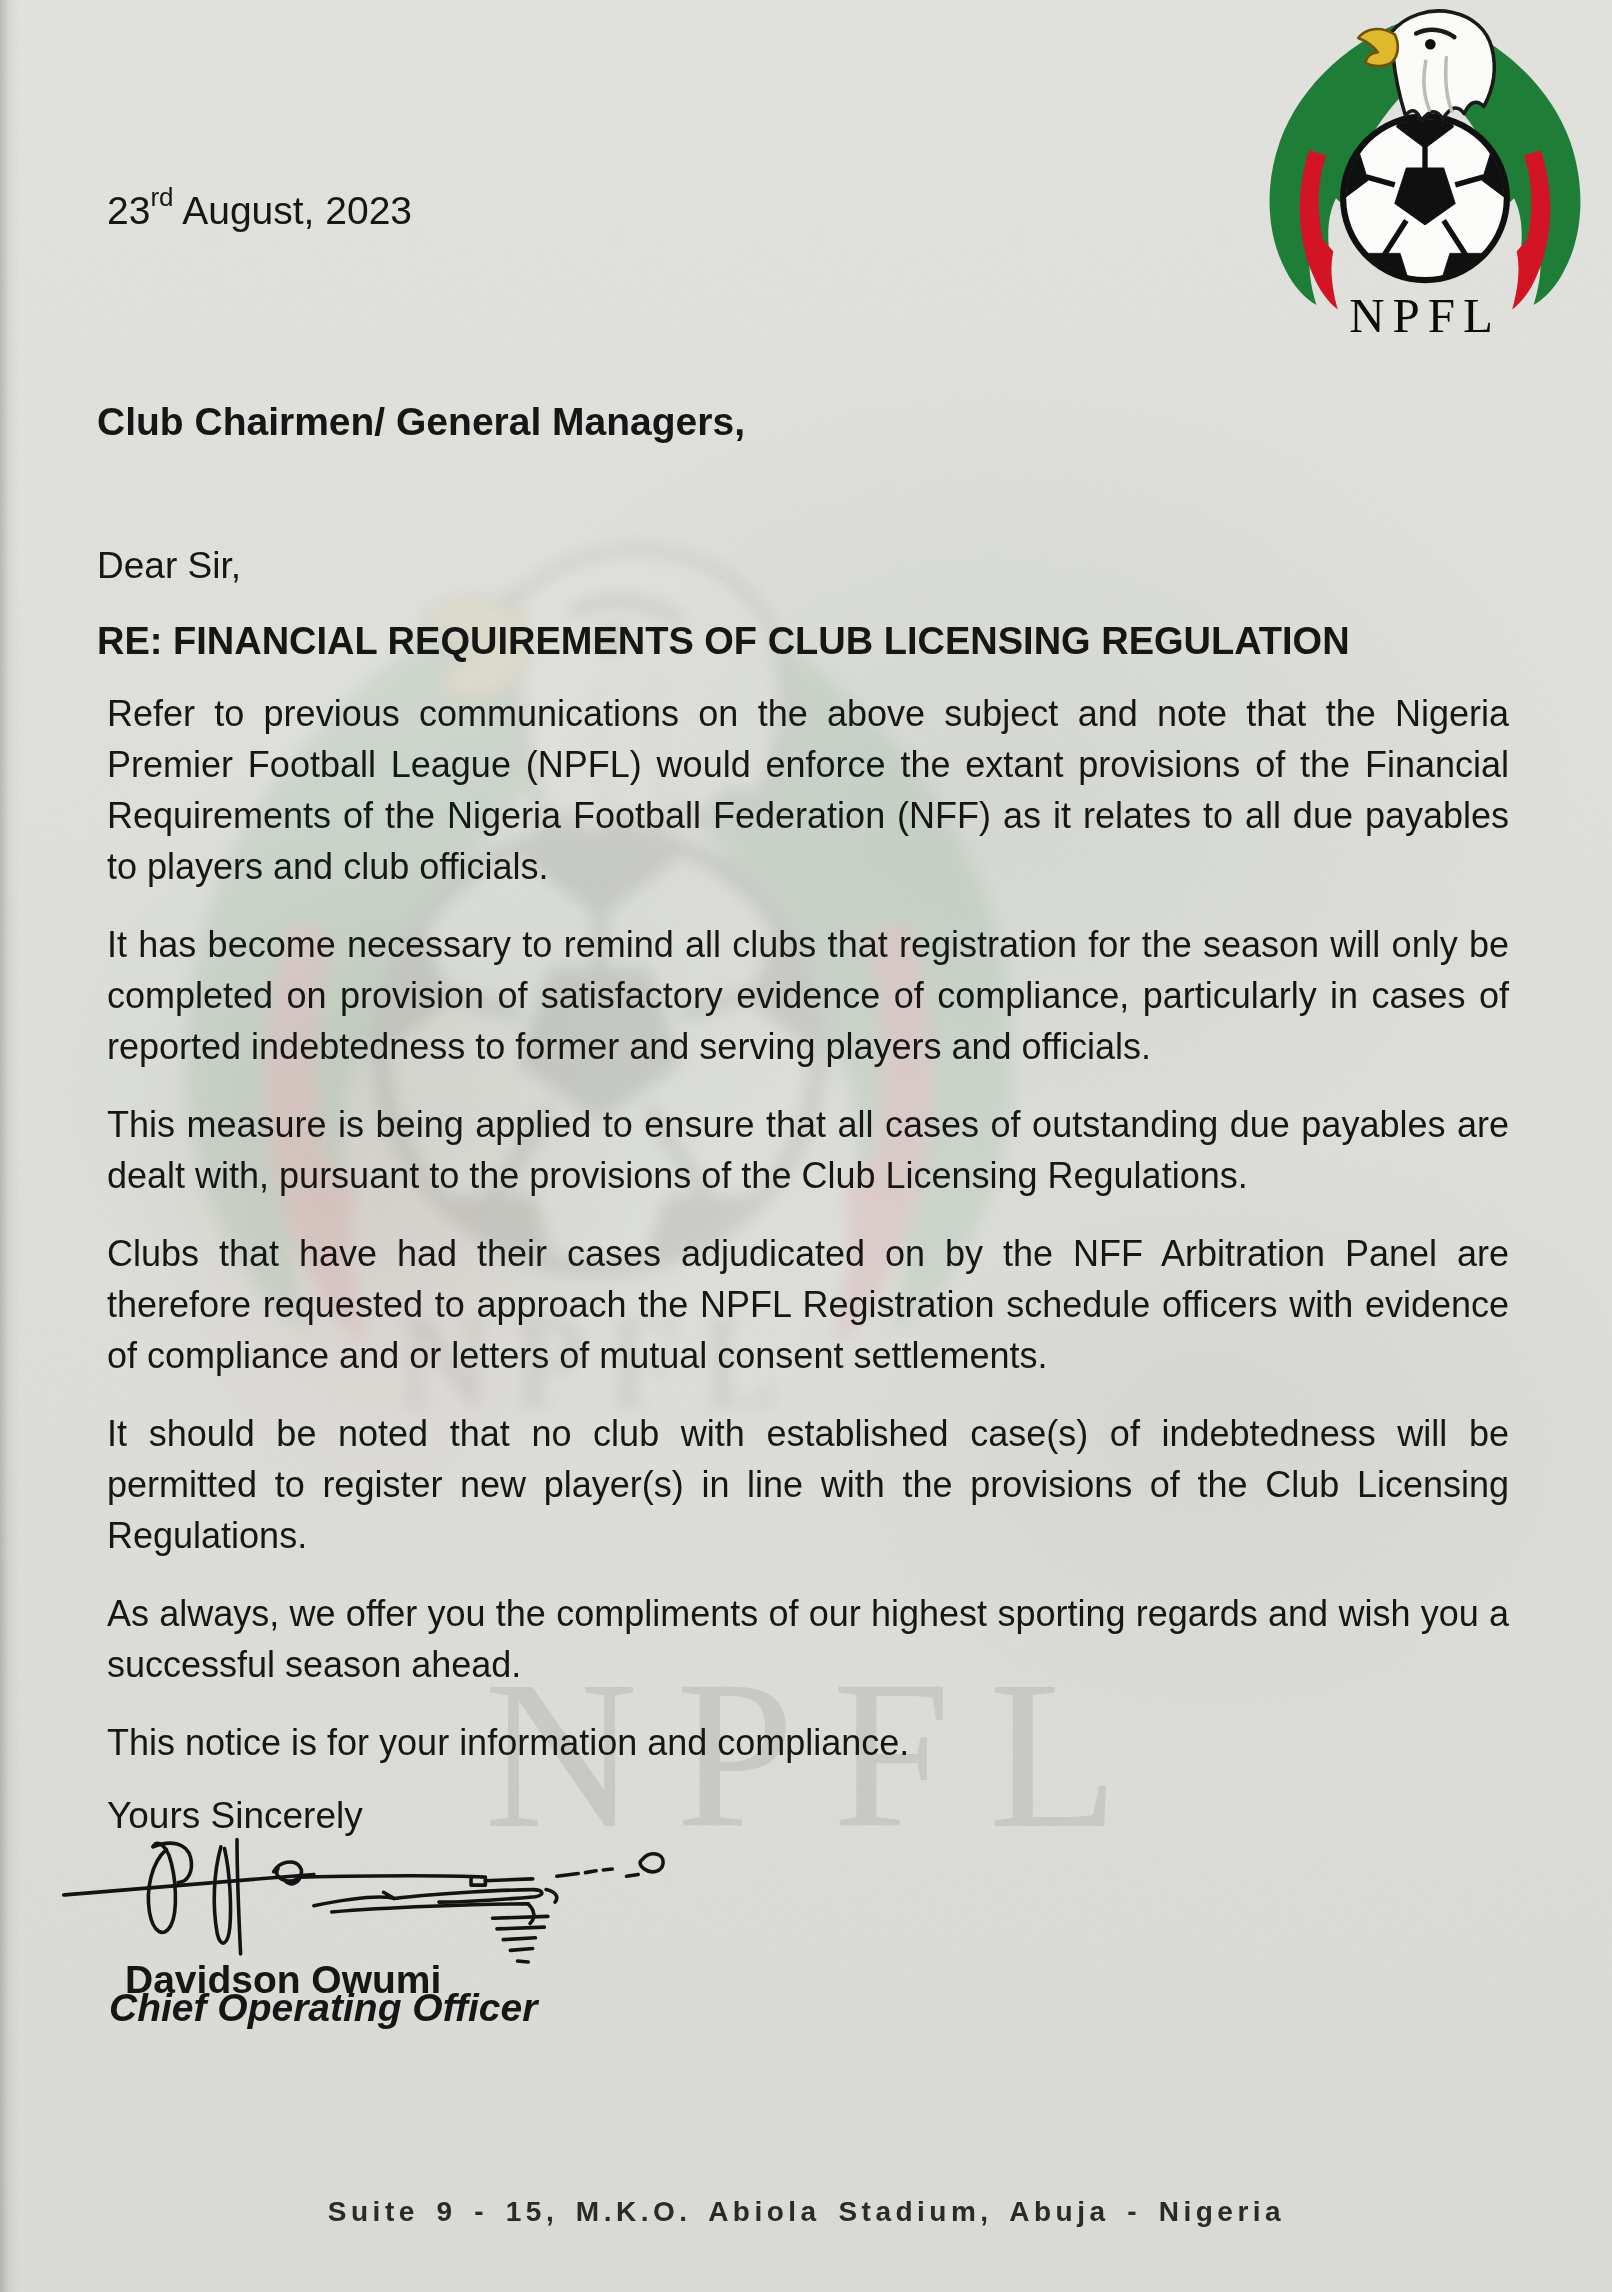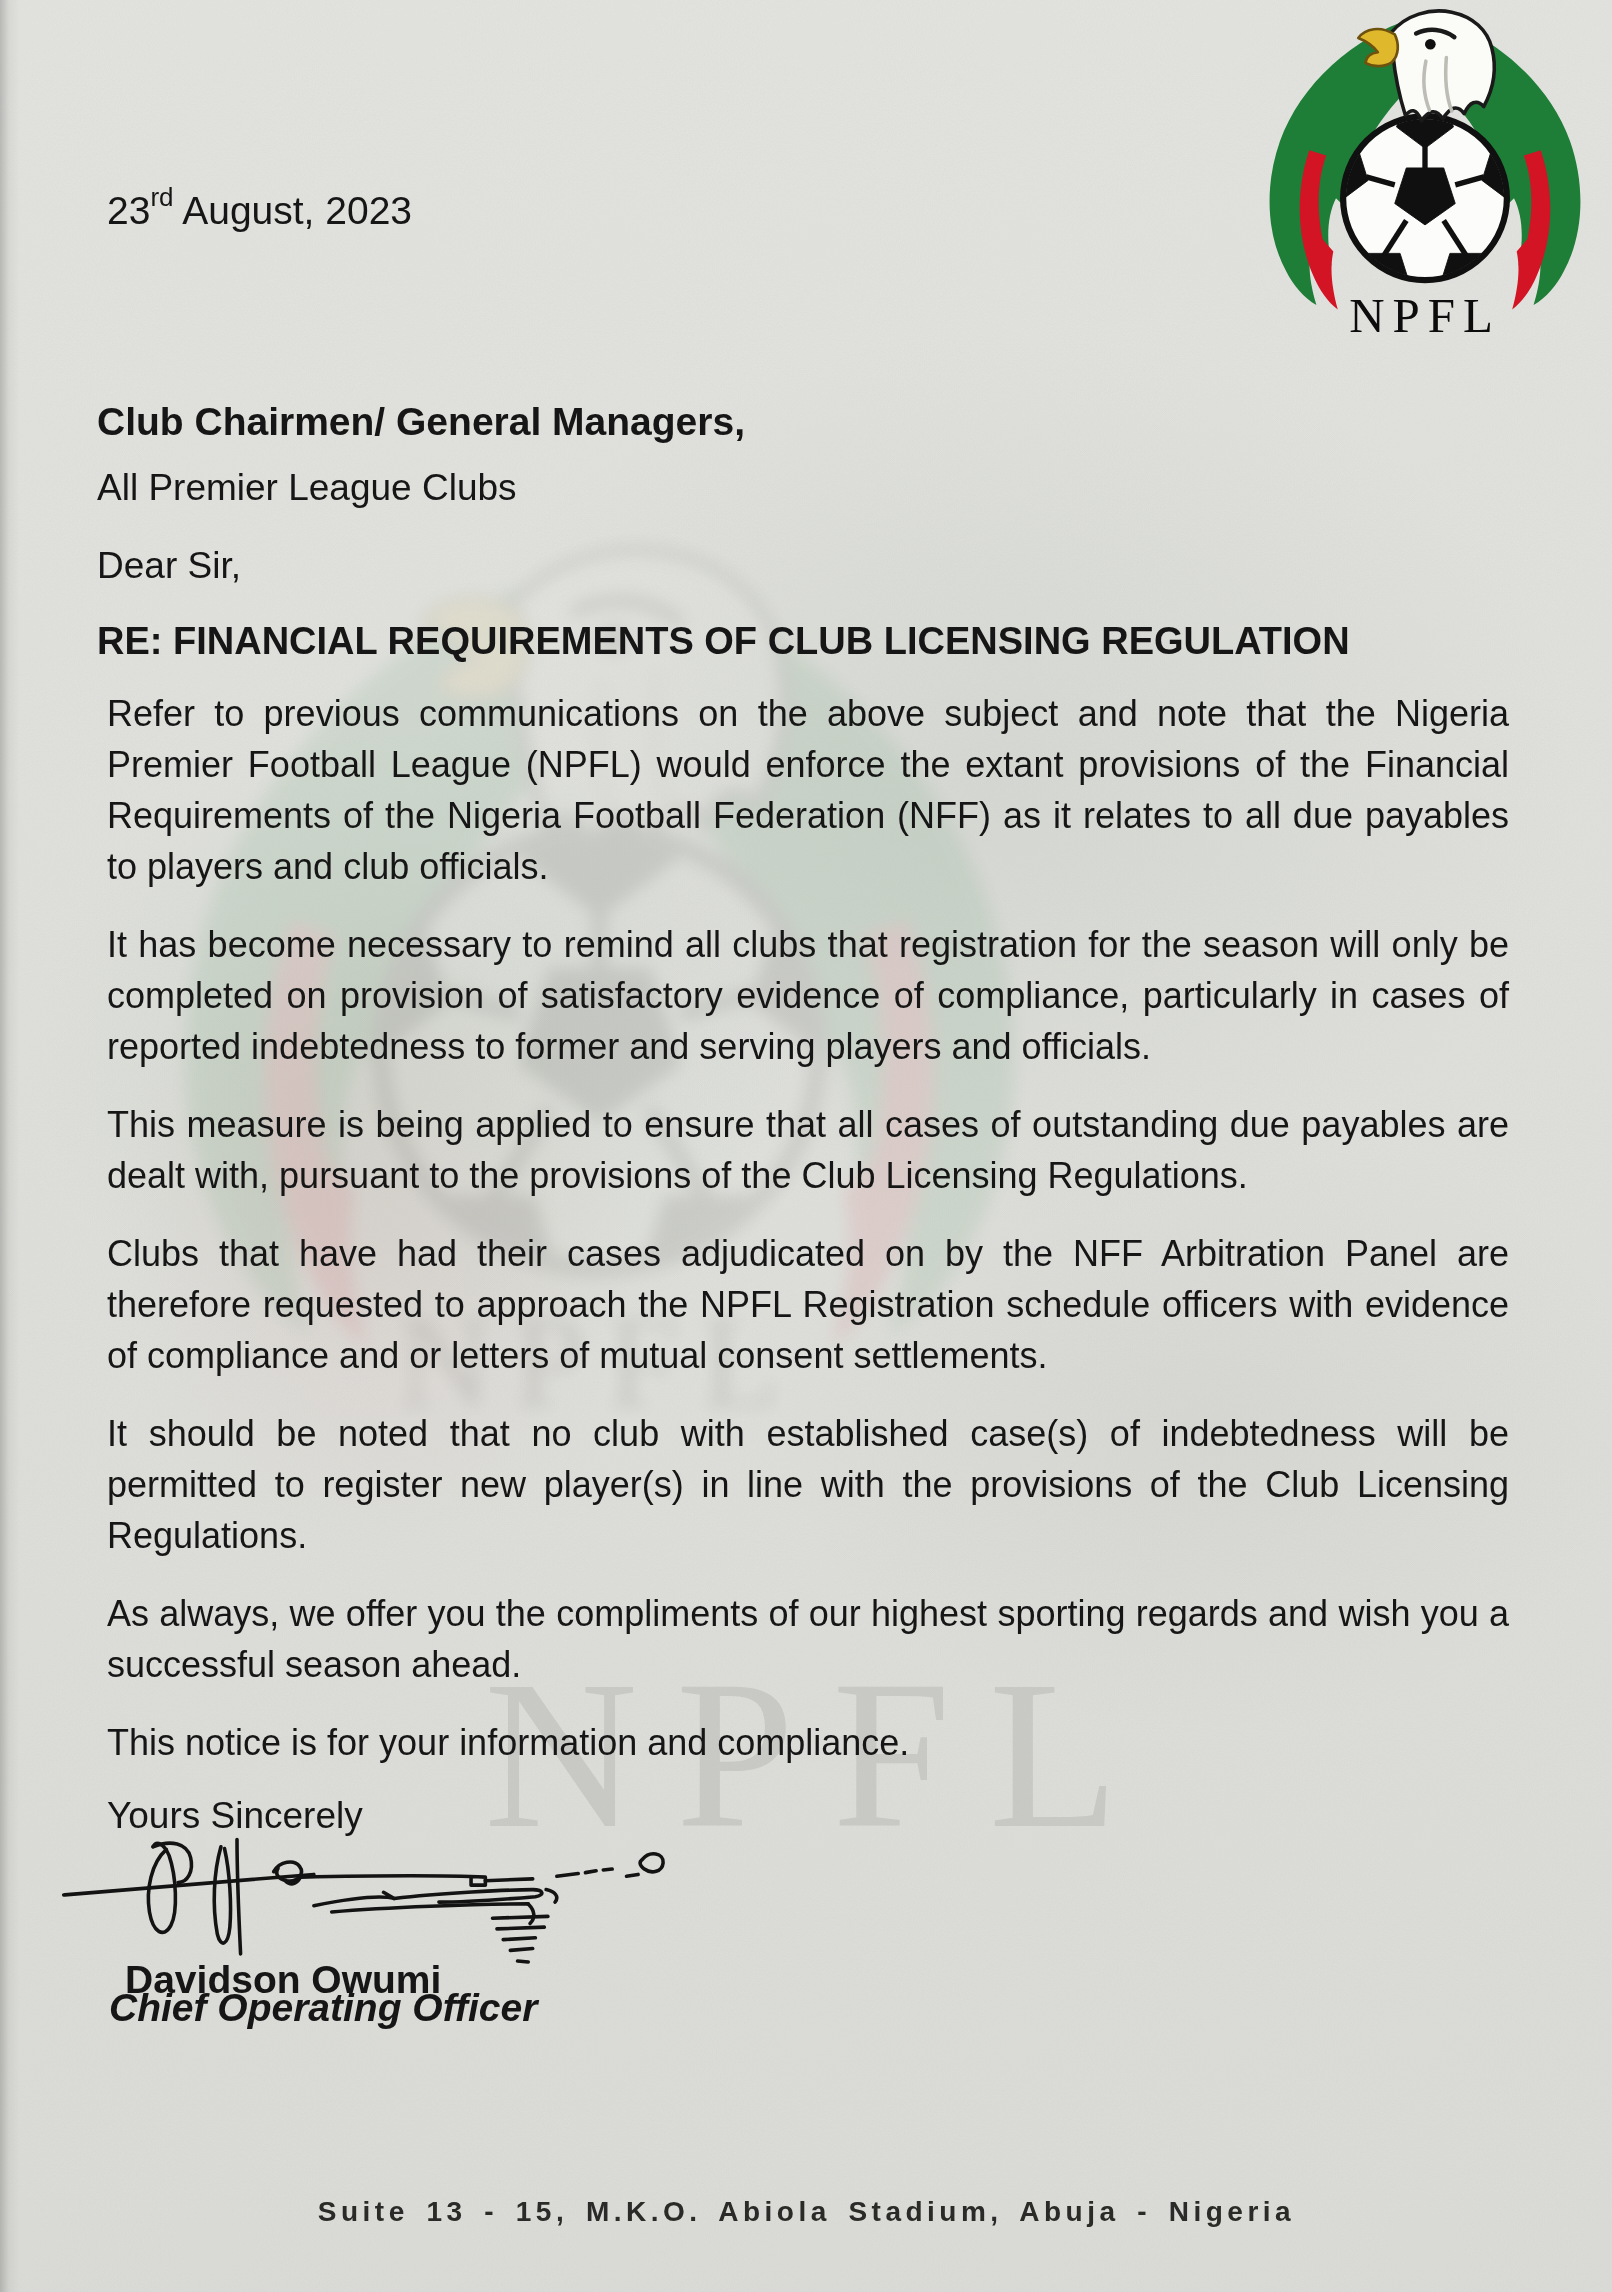--- a/index.html
+++ b/index.html
@@ -136,21 +136,20 @@
 
   <div class="content">
 
     <svg class="logo" viewBox="0 0 400 372">
       <use href="#npfl-logo"></use>
     </svg>
 
     <div class="date"><span>23</span><sup>rd</sup><span> August, 2023</span></div>
 
     <div class="line recipient1">Club Chairmen/ General Managers,</div>
-    <div class="line recipient2">All Premier League Clubs</div>
     <div class="line salutation">Dear Sir,</div>
     <div class="line subject">RE: FINANCIAL REQUIREMENTS OF CLUB LICENSING REGULATION</div>
 
     <div class="body">
       <p>Refer to previous communications on the above subject and note that the Nigeria Premier Football League (NPFL) would enforce the extant provisions of the Financial Requirements of the Nigeria Football Federation (NFF) as it relates to all due payables to players and club officials.</p>
       <p>It has become necessary to remind all clubs that registration for the season will only be completed on provision of satisfactory evidence of compliance, particularly in cases of reported indebtedness to former and serving players and officials.</p>
       <p>This measure is being applied to ensure that all cases of outstanding due payables are dealt with, pursuant to the provisions of the Club Licensing Regulations.</p>
       <p>Clubs that have had their cases adjudicated on by the NFF Arbitration Panel are therefore requested to approach the NPFL Registration schedule officers with evidence of compliance and or letters of mutual consent settlements.</p>
       <p>It should be noted that no club with established case(s) of indebtedness will be permitted to register new player(s) in line with the provisions of the Club Licensing Regulations.</p>
       <p>As always, we offer you the compliments of our highest sporting regards and wish you a successful season ahead.</p>
@@ -180,18 +179,18 @@
       <path d="M528,140 L540,141"></path>
       <path d="M572,45 L596,42 M604,41 L616,39 M624,38 L634,37"></path>
       <path d="M668,26 C676,16 692,19 691,30 C690,40 678,43 670,37 C664,32 664,29 668,26"></path>
       <path d="M650,45 L663,43"></path>
     </svg>
 
     <div class="signer-name">Davidson Owumi</div>
     <div class="signer-title">Chief Operating Officer</div>
 
     <div class="footer">
-      <div class="addr">Suite 13 - 15, M.K.O. Abiola Stadium, Abuja - Nigeria</div>
+      <div class="addr">Suite 9 - 15, M.K.O. Abiola Stadium, Abuja - Nigeria</div>
     </div>
 
   </div>
 </div>
 
 
 </body></html>

